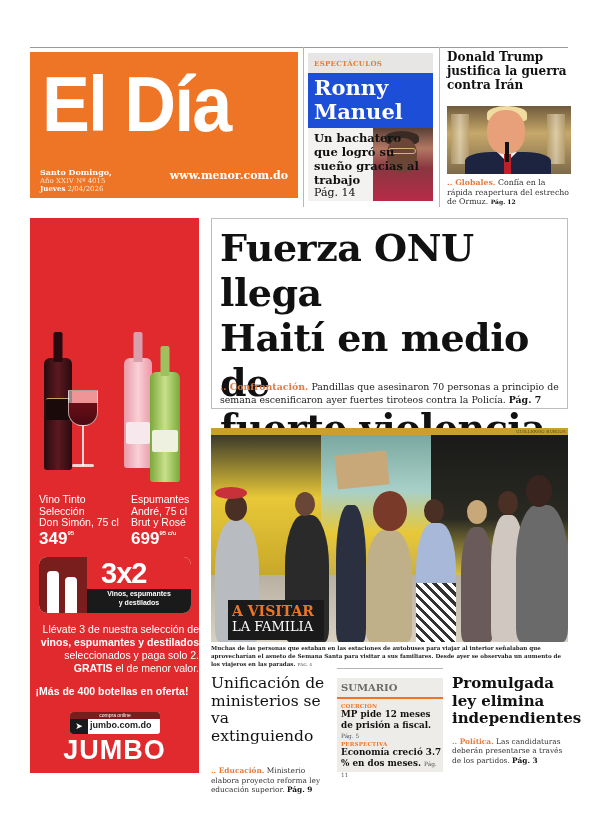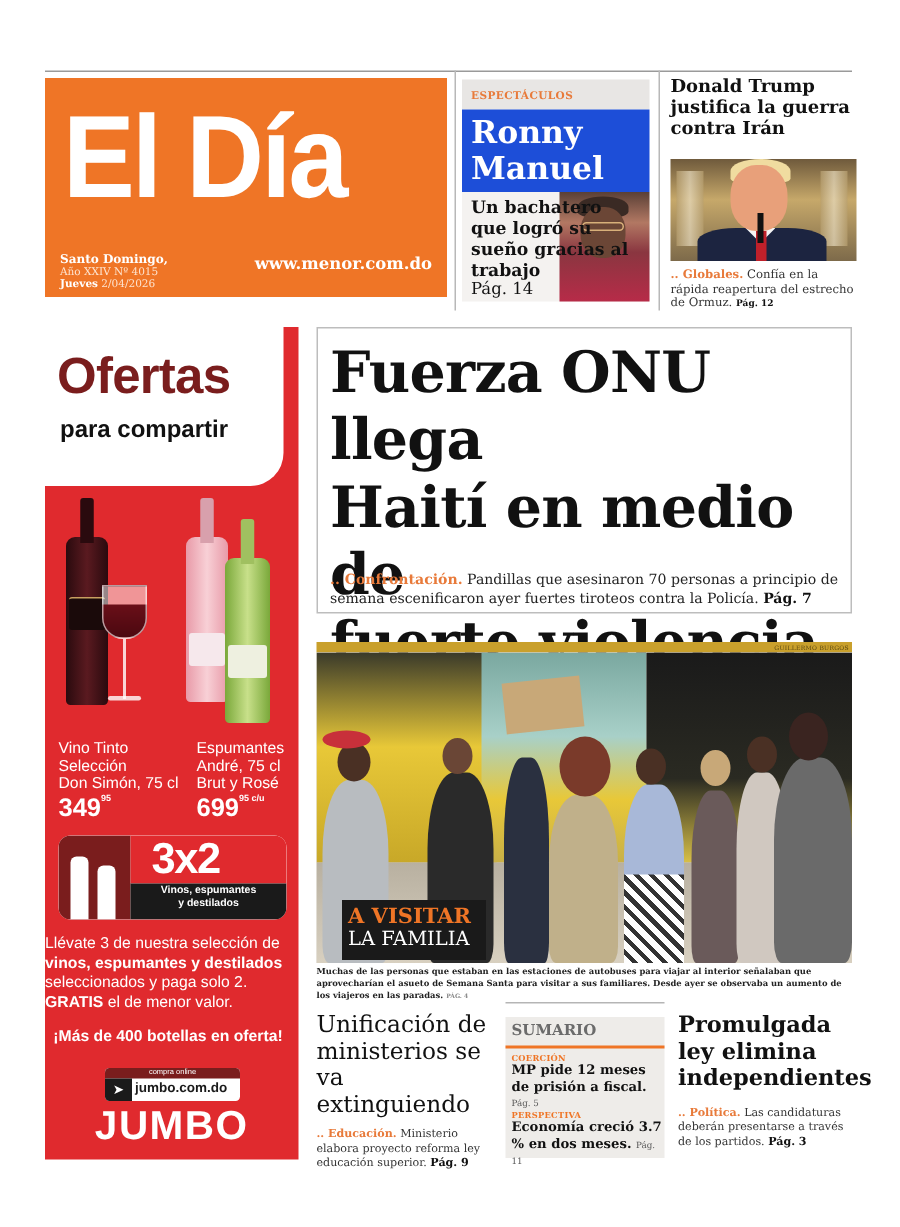--- a/index.html
+++ b/index.html
@@ -61,21 +61,21 @@
     .ad-prod { position: absolute; top: 276px; color: #fff; font-size: 10.5px; line-height: 11.5px; }
     .ad-price { position: absolute; top: 311px; color: #fff; font-size: 17px; font-weight: bold; }
     .ad-price sup { font-size: 6px; vertical-align: top; position: relative; top: 1px; }
     .ad-3x2 { position: absolute; left: 9px; top: 339px; width: 152px; height: 56px; background: #fff; border-radius: 8px; overflow: hidden; }
     .ad-3x2-left { position: absolute; left: 0; top: 0; width: 48px; height: 56px; background: #7a1d1d; }
     .ad-3x2-bottle { position: absolute; bottom: 0; width: 12px; height: 42px; background: #fff; border-radius: 4px 4px 0 0; }
     .ad-3x2-right { position: absolute; left: 48px; top: 0; right: 0; height: 32px; background: #e02a2e; }
     .ad-3x2-big { position: absolute; left: 62px; top: 0; font-size: 29px; font-weight: bold; color: #fff; letter-spacing: -1px; }
     .ad-3x2-dark { position: absolute; left: 48px; top: 32px; right: 0; height: 24px; background: #1a1a1a; }
     .ad-3x2-sub { position: absolute; left: 48px; top: 33px; right: 0; text-align: center; font-size: 7px; line-height: 8.5px; color: #fff; font-weight: bold; }
-    .ad-copy { position: absolute; left: 0; top: 405px; width: 169px; text-align: left; color: #fff; font-size: 10.5px; line-height: 13px; }
+    .ad-copy { position: absolute; left: 0; top: 405px; width: 169px; text-align: right; color: #fff; font-size: 10.5px; line-height: 13px; }
     .ad-copy b { font-weight: bold; }
     .ad-more { position: absolute; left: 0; top: 467px; width: 164px; text-align: center; color: #fff; font-size: 10.5px; font-weight: bold; }
     .ad-online { position: absolute; left: 40px; top: 494px; width: 90px; height: 22px; background: #fff; border-radius: 3px; overflow: hidden; }
     .ad-online-top { position: absolute; left: 0; top: 0; width: 90px; height: 7px; background: #7a1d1d; font-size: 5px; line-height: 7px; color: #fff; text-align: center; }
     .ad-online-icon { position: absolute; left: 0; top: 7px; width: 18px; height: 15px; background: #1a1a1a; color: #fff; font-size: 9px; line-height: 15px; text-align: center; }
     .ad-online-url { position: absolute; left: 20px; top: 8px; font-size: 9px; font-weight: bold; color: #1a1a1a; }
     .ad-brand { position: absolute; left: 0; top: 517px; width: 169px; text-align: center; font-size: 27px; font-weight: bold; color: #fff; letter-spacing: 1px; }
 
     
     .main-box { position: absolute; left: 211px; top: 218px; width: 357px; height: 191px; border: 1px solid #bdbdbd; }
@@ -91,21 +91,21 @@
     .head { position: absolute; border-radius: 50%; }
     .photo-label { position: absolute; left: 228px; top: 600px; width: 96px; height: 40px; background: #1a1a1a; padding: 3px 4px; }
     .photo-label-1 { font-size: 14px; font-weight: bold; color: #ef7526; line-height: 16px; }
     .photo-label-2 { font-size: 13px; color: #fff; line-height: 16px; }
     .photo-caption { position: absolute; left: 211px; top: 644px; width: 357px; font-size: 5.6px; line-height: 8px; color: #222; font-weight: bold; }
 
     
     .bottom-rule { position: absolute; top: 668px; height: 1px; background: #b5b5b5; }
     .story-uni { position: absolute; left: 211px; top: 675px; width: 120px; }
     .uni-head { font-size: 15.5px; line-height: 17.5px; color: #111; font-weight: normal; }
-    .uni-dek { margin-top: 6px; font-size: 7.4px; line-height: 9.5px; color: #333; }
+    .uni-dek { margin-top: 21px; font-size: 7.4px; line-height: 9.5px; color: #333; }
 
     .sumario { position: absolute; left: 337px; top: 678px; width: 106px; height: 94px; background: #eeece9; }
     .sum-title { position: absolute; left: 4px; top: 4px; font-size: 10px; font-weight: bold; color: #6b6b6b; }
     .sum-rule { position: absolute; left: 0; top: 19px; width: 106px; height: 2px; background: #ef7526; }
     .sum-item { position: absolute; left: 4px; width: 102px; }
     .sum-kicker { font-size: 5.5px; font-weight: bold; color: #ef7526; letter-spacing: 0.2px; }
     .sum-text { font-size: 8.8px; font-weight: bold; line-height: 10.5px; color: #111; }
     .sum-text .pg { font-weight: normal; font-size: 5.8px; color: #555; }
 
     .story-prom { position: absolute; left: 452px; top: 675px; width: 118px; }
@@ -160,24 +160,20 @@
       <div class="mic"></div>
   </div>
   <div class="trump-dek">
     <span class="kicker-orange">.. <span>Globales.</span></span>
     <span>Confía en la rápida reapertura del estrecho de Ormuz.</span>
     <span class="pag-small">Pág. 12</span>
   </div>
 </div>
 
 <div class="ad">
-  <div class="ad-top">
-    <div class="ad-ofertas">Ofertas</div>
-    <div class="ad-para">para compartir</div>
-  </div>
   <div class="ad-bottles">
     <div class="bottle" style="left:14px; top:28px; width:28px; height:112px; background:linear-gradient(90deg,#2a0a0e,#5a1a20,#2a0a0e);">
       <div class="neck" style="background:#2a0a0e;"></div>
       <div class="label" style="top:40px; background:#1a0a0a; border-top:1px solid #c8a060;"></div>
     </div>
     <div class="glass-bowl"></div>
     <div class="glass-stem"></div>
       <div class="glass-base"></div>
     <div class="bottle" style="left:94px; top:28px; width:28px; height:110px; background:linear-gradient(90deg,#e89aa8,#f8d0d6,#e89aa8);">
       <div class="neck" style="background:#d8a0ac;"></div>

